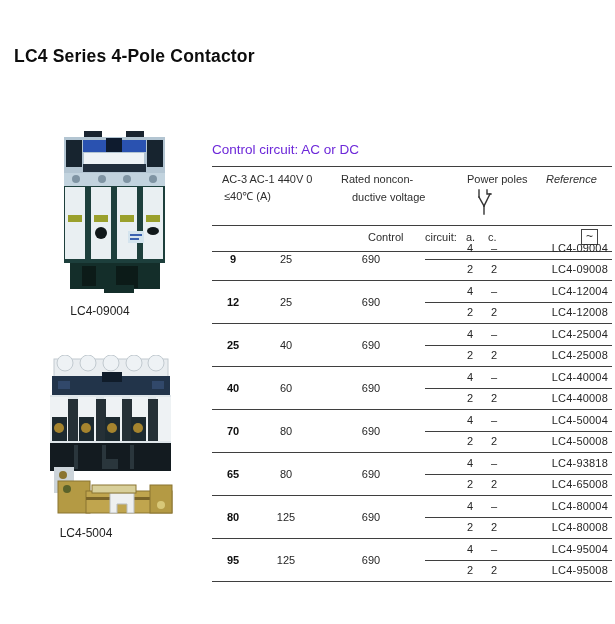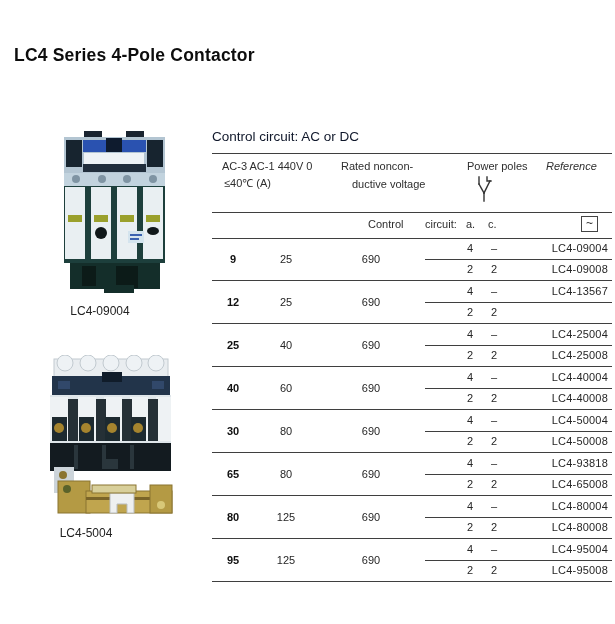--- a/index.html
+++ b/index.html
@@ -1,25 +1,25 @@
 <!DOCTYPE html>
 <html><head>
 <meta charset="utf-8">
 <style>
   html,body{margin:0;padding:0;}
   body{
     width:615px;height:624px;position:relative;background:#ffffff;
     font-family:"Liberation Sans", sans-serif;color:#2b2b2b;overflow:hidden;
   }
-  .abs{position:absolute;}
+  .abs{position:absolute;margin-top:13px;}
   .page-title{
     left:14px;top:33px;font-size:17.5px;font-weight:bold;color:#0d0d0d;
     letter-spacing:0.2px;white-space:nowrap;
   }
-  .subtitle{left:212px;top:129px;font-size:13.5px;color:#0f172a;white-space:nowrap;}
+  .subtitle{left:212px;top:129px;font-size:13.5px;color:#6d28d9;white-space:nowrap;}
   .rule{height:0;border-top:1px solid #3f3f3f;left:212px;width:400px;}
   .rule-top{top:153px;}
   .rule-mid{top:212px;}
   .rule-bodytop{top:238px;}
   .hd{font-size:11px;color:#2e2e2e;white-space:nowrap;line-height:13px;}
   .hd1a{left:222px;top:160px;}
   .hd1b{left:224px;top:177px;}
   .hd2a{left:341px;top:160px;}
   .hd2b{left:352px;top:178px;}
   .hd3{left:467px;top:160px;}
@@ -195,25 +195,26 @@
         </div>
         <div class="subdivider"></div>
       </div>
       <div class="row-group">
         <span class="cell ac3">12</span>
         <span class="cell ac1">25</span>
         <span class="cell volt">690</span>
         <div class="subrow sub0">
           <span class="cell a">4</span>
           <span class="cell c">–</span>
-          <span class="cell ref">LC4-13567</span>
-        </div>
-        <div class="subrow sub1">
-          <span class="cell a">2</span>
-          <span class="cell c">2</span>
+          <span class="cell ref">LC4-12004</span>
+        </div>
+        <div class="subrow sub1">
+          <span class="cell a">2</span>
+          <span class="cell c">2</span>
+          <span class="cell ref">LC4-12008</span>
         </div>
         <div class="subdivider"></div>
       </div>
       <div class="row-group">
         <span class="cell ac3">25</span>
         <span class="cell ac1">40</span>
         <span class="cell volt">690</span>
         <div class="subrow sub0">
           <span class="cell a">4</span>
           <span class="cell c">–</span>
@@ -236,21 +237,21 @@
           <span class="cell ref">LC4-40004</span>
         </div>
         <div class="subrow sub1">
           <span class="cell a">2</span>
           <span class="cell c">2</span>
           <span class="cell ref">LC4-40008</span>
         </div>
         <div class="subdivider"></div>
       </div>
       <div class="row-group">
-        <span class="cell ac3">30</span>
+        <span class="cell ac3">70</span>
         <span class="cell ac1">80</span>
         <span class="cell volt">690</span>
         <div class="subrow sub0">
           <span class="cell a">4</span>
           <span class="cell c">–</span>
           <span class="cell ref">LC4-50004</span>
         </div>
         <div class="subrow sub1">
           <span class="cell a">2</span>
           <span class="cell c">2</span>

